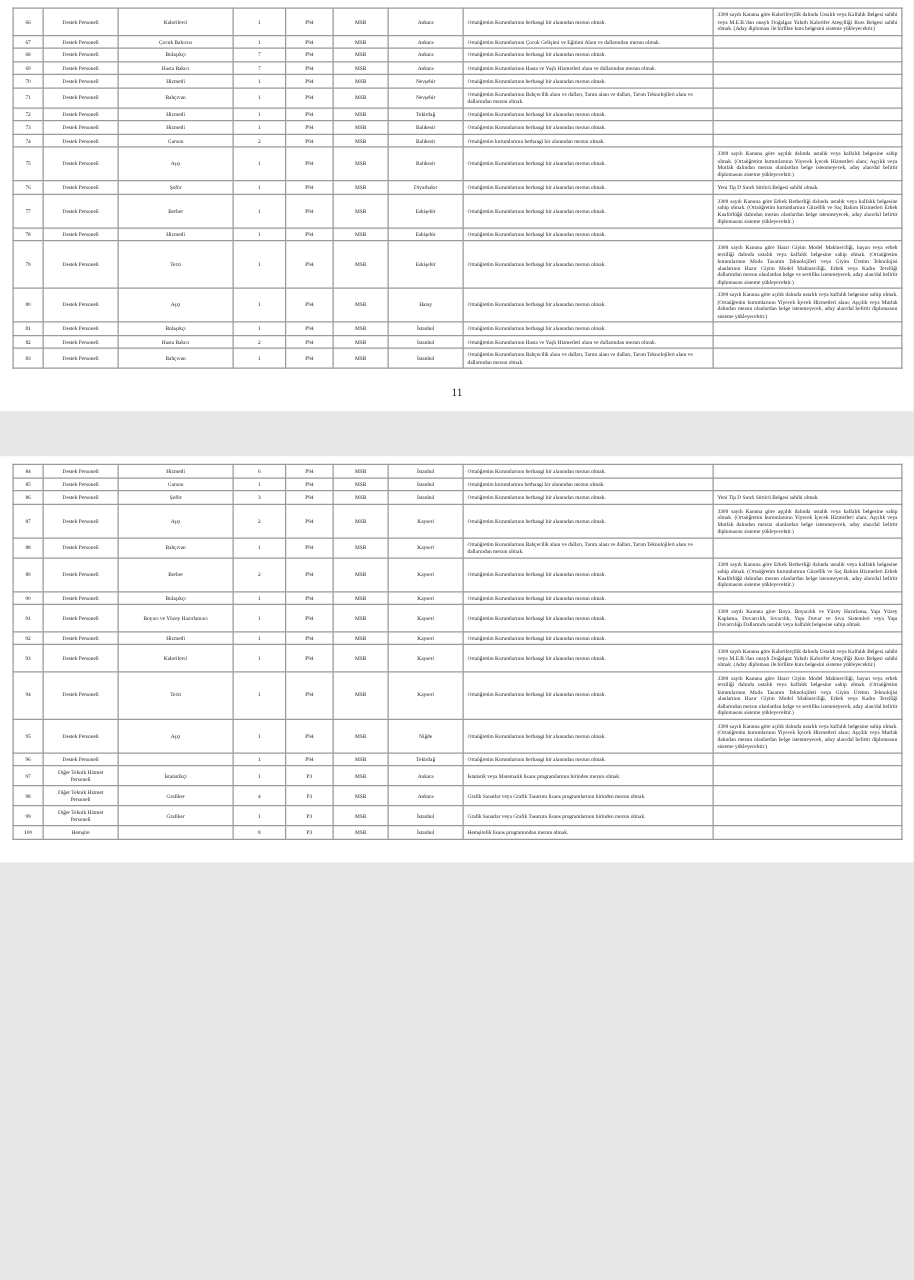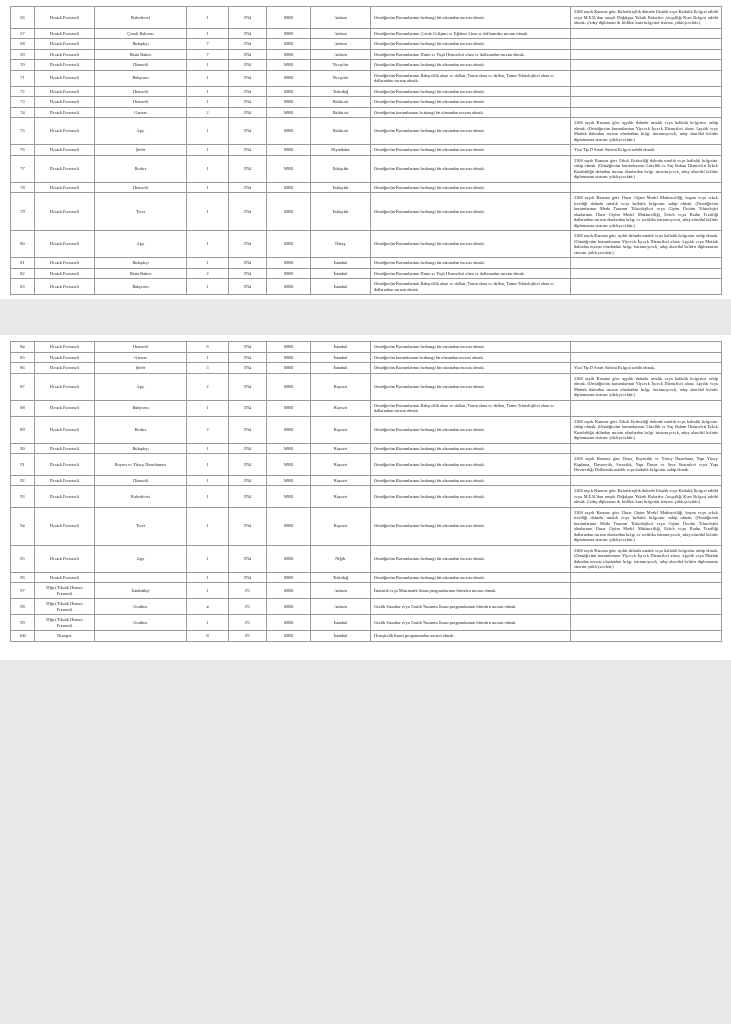--- a/index.html
+++ b/index.html
@@ -259,20 +259,21 @@
             <td class="c-title">Bahçıvan</td>
             <td class="c-qty">1</td>
             <td class="c-code">P94</td>
             <td class="c-inst">MSB</td>
             <td class="c-prov">İstanbul</td>
             <td class="c-edu">Ortaöğretim Kurumlarının Bahçecilik alanı ve dalları, Tarım alanı ve dalları, Tarım Teknolojileri alanı ve dallarından mezun olmak.</td>
             <td class="c-extra"></td>
           </tr>
         </tbody>
     </table>
+    <div class="pagenum">11</div>
   </div>
 
   <div class="page-gap"></div>
 
   <div class="page">
     <table class="tbl">
       <tbody id="tbody-1">
           <tr>
             <td class="c-no">84</td>
             <td class="c-class">Destek Personeli</td>

